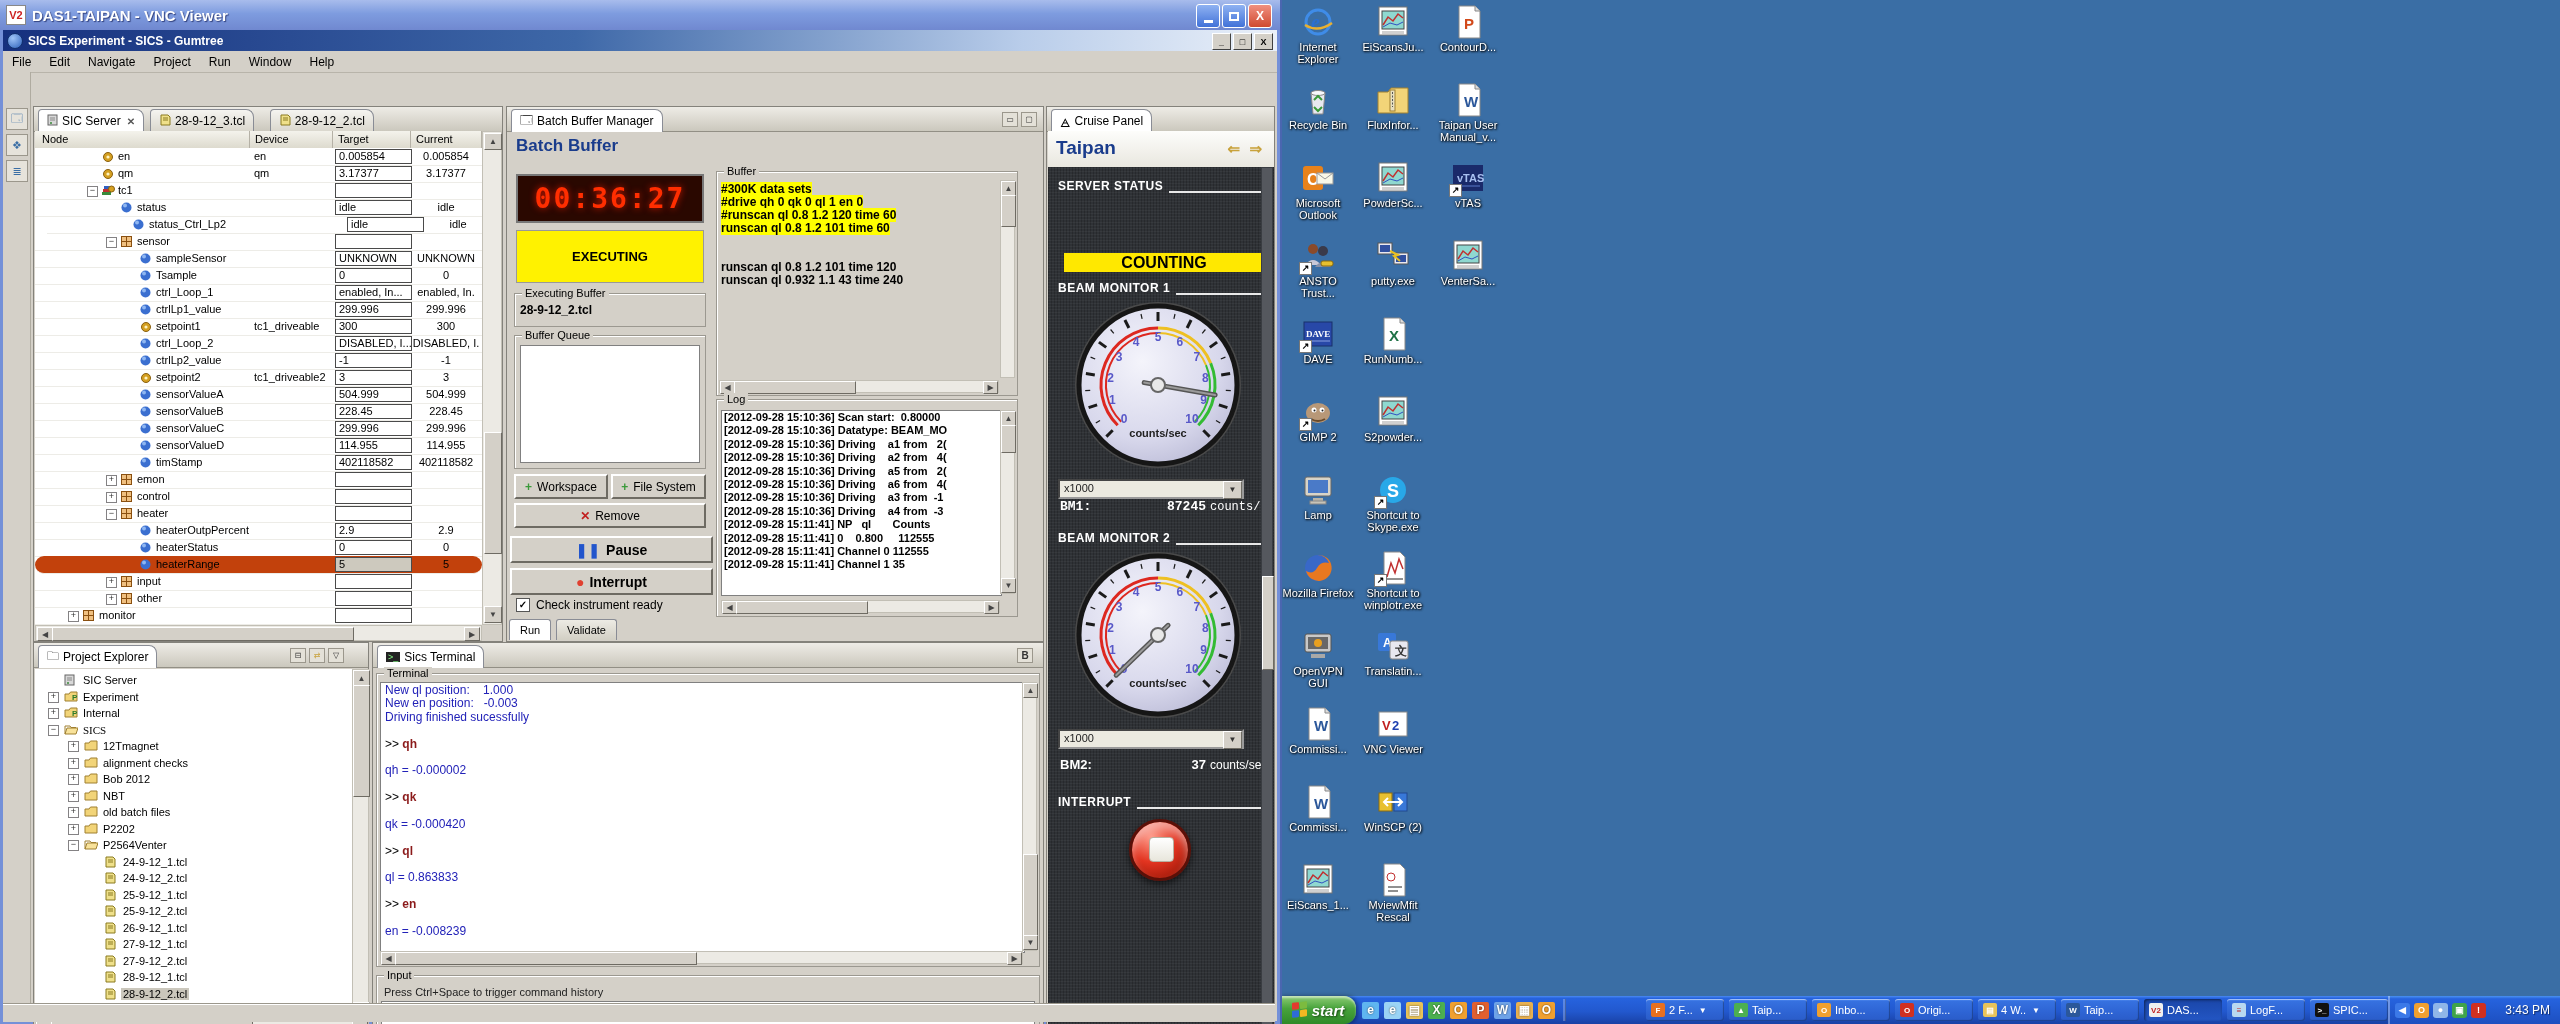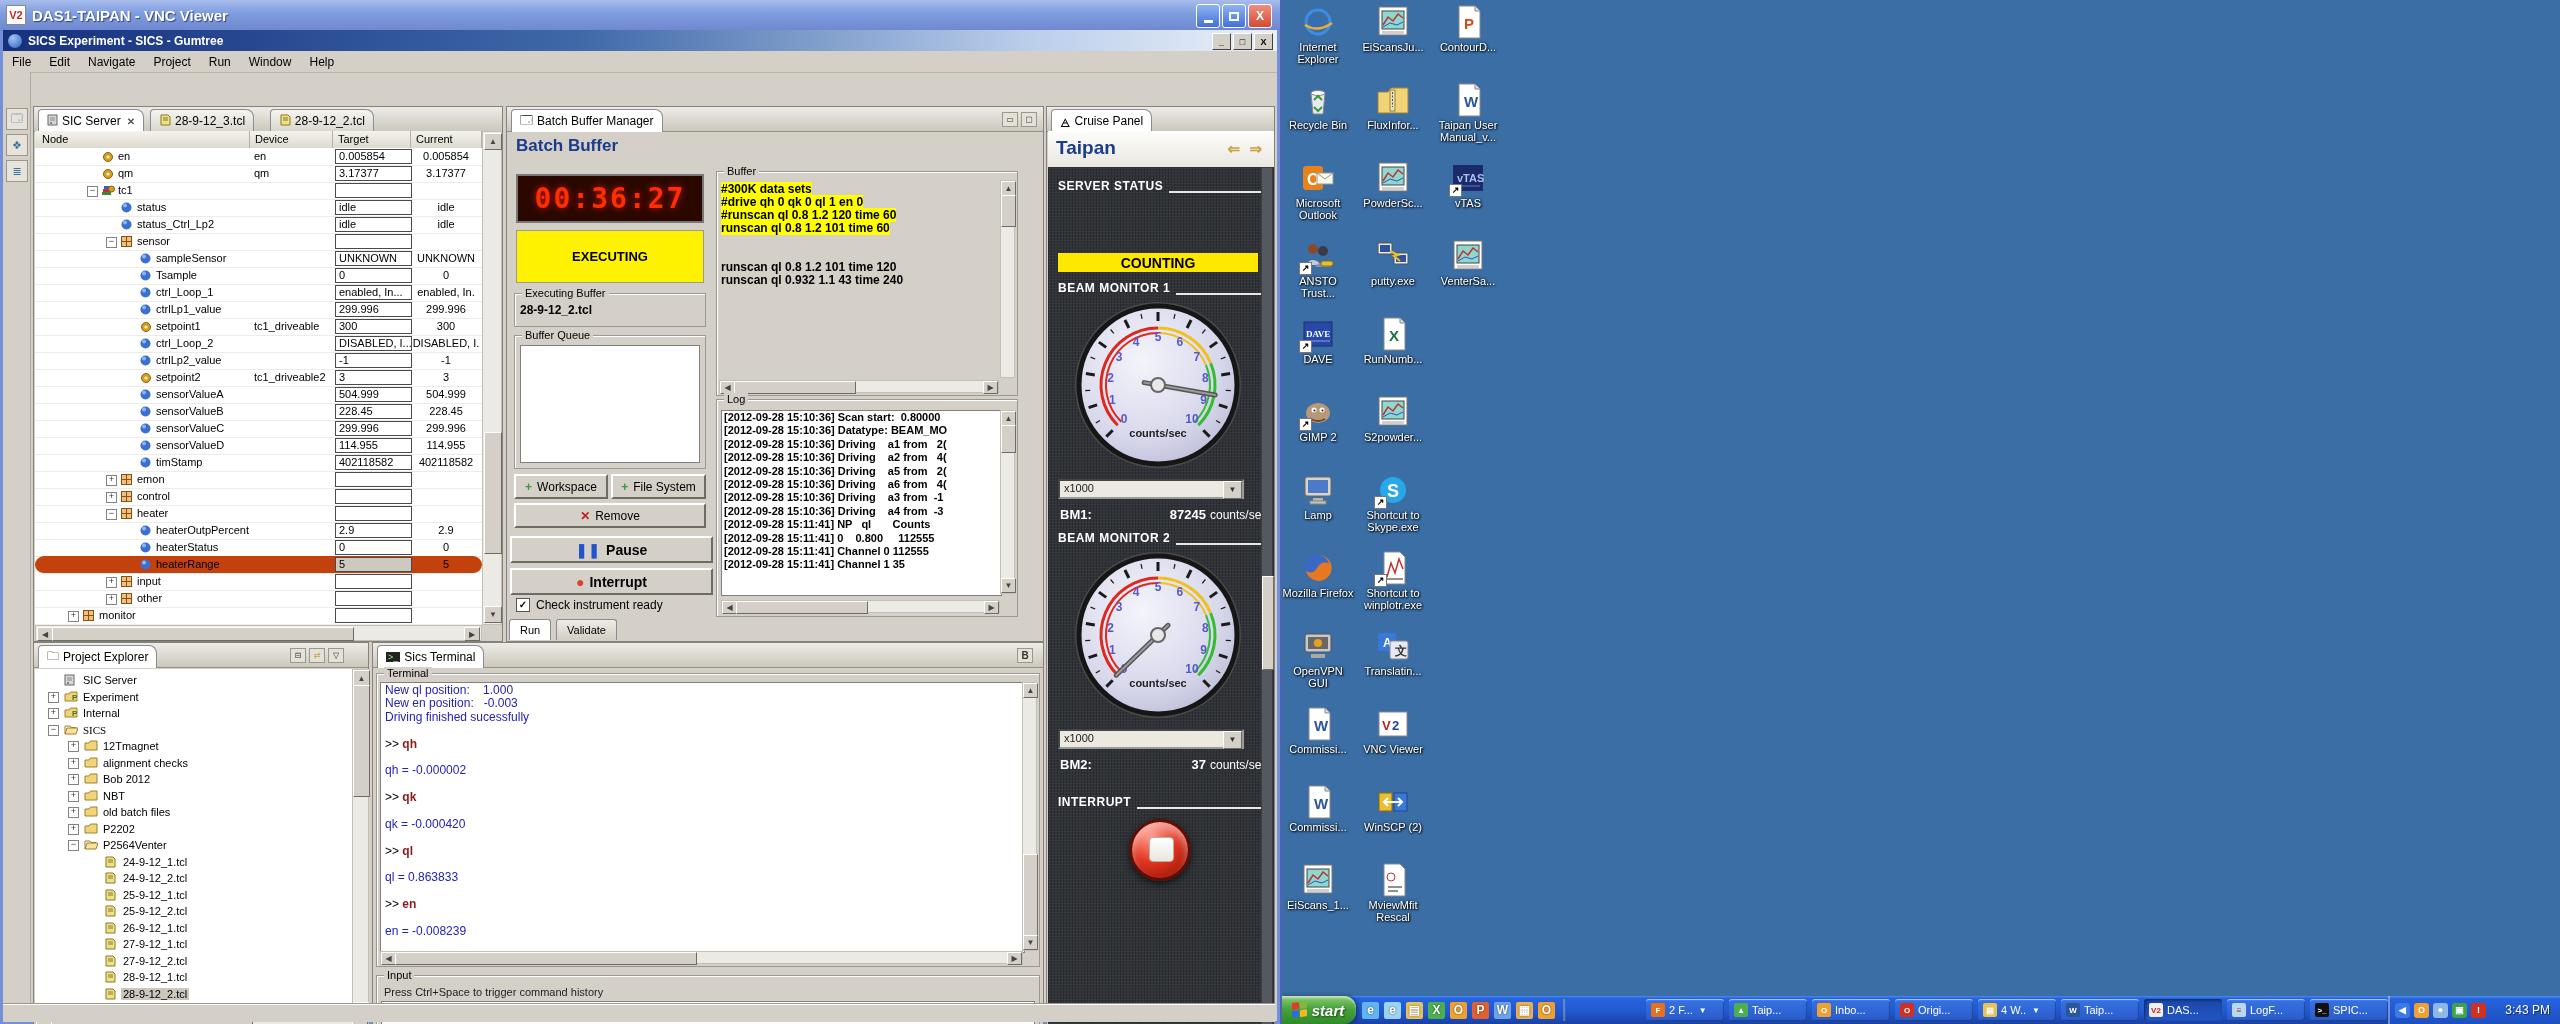--- a/index.html
+++ b/index.html
@@ -118,22 +118,22 @@
     background:linear-gradient(180deg,#FDFDFB,#E9E7DF);border-bottom:1px solid #AAA;}
   #cruise-title{position:absolute;left:8px;top:6px;font-size:19px;font-weight:bold;color:#1A3C8C;}
   .navarrow{position:absolute;top:9px;font-size:15px;color:#C8A23C;font-weight:bold;}
   #cruise-dark{position:absolute;left:1px;top:60px;width:226px;height:866px;
     background-color:#2F3236;
     background-image:repeating-linear-gradient(0deg,rgba(255,255,255,.04) 0 1px,transparent 1px 3px),
       repeating-linear-gradient(90deg,rgba(0,0,0,.18) 0 1px,transparent 1px 3px);}
   .chead{position:absolute;left:10px;right:8px;display:flex;align-items:flex-end;gap:6px;
     color:#fff;font-weight:bold;font-size:12px;letter-spacing:.5px;white-space:nowrap;}
   .chead .rule{flex:1;height:2px;background:#E8E8E8;}
-  #counting{position:absolute;left:10px;top:86px;width:200px;height:19px;background:#FFE800;
-    color:#000;font-weight:bold;font-size:14px;display:flex;align-items:center;justify-content:center;}
+  #counting{position:absolute;left:16px;top:86px;width:200px;height:19px;background:#FFE800;
+    color:#000;font-weight:bold;font-size:16px;display:flex;align-items:center;justify-content:center;}
   .gaugewrap{position:absolute;left:24px;}
   .scalebox{position:absolute;left:10px;width:186px;height:20px;background:#ECEAE0;
     border:2px inset #999;box-sizing:border-box;font-size:11px;line-height:15px;padding-left:4px;color:#222;}
   .scalebox .dd{position:absolute;right:0;top:0;width:17px;height:16px;background:#D4D0C8;
     border:1px solid;border-color:#fff #6E6B63 #6E6B63 #fff;text-align:center;font-size:8px;color:#333;line-height:15px;}
   .bmrow{position:absolute;left:12px;right:2px;color:#fff;font-size:13px;display:flex;align-items:baseline;}
   .bmrow .bmname{font-weight:bold;}
   .bmrow .bmval{font-weight:bold;margin-left:auto;}
   .bmrow .bmunit{font-size:12px;margin-left:4px;white-space:nowrap;overflow:hidden;width:62px;}
   #stopbtn{position:absolute;left:81px;width:62px;height:62px;border-radius:50%;
@@ -634,21 +634,21 @@
             </div>
             <div class="srow" style="top: 51px;">
               <div class="ticon" style="left: 86px;"><svg width="11" height="11">
                   <circle cx="5.5" cy="5.5" r="5" fill="#3B6FD0"></circle>
                   <circle cx="4" cy="3.6" r="2" fill="#9FC4F8" opacity=".85"></circle>
                 </svg></div>
               <div class="tname" style="left: 102px;">status</div>
               <div class="ttgt">idle</div>
               <div class="tcur">idle</div>
             </div>
-            <div class="srow" style="top: 68px;">
+            <div class="srow" style="top: 68px; margin-left: 12px;">
               <div class="ticon" style="left: 86px;"><svg width="11" height="11">
                   <circle cx="5.5" cy="5.5" r="5" fill="#3B6FD0"></circle>
                   <circle cx="4" cy="3.6" r="2" fill="#9FC4F8" opacity=".85"></circle>
                 </svg></div>
               <div class="tname" style="left: 102px;">status_Ctrl_Lp2</div>
               <div class="ttgt">idle</div>
               <div class="tcur">idle</div>
             </div>
             <div class="srow" style="top: 85px;">
               <div class="expbox" style="left: 71px;">−</div>
@@ -1052,21 +1052,21 @@
                   <text x="124.8" y="61.8" text-anchor="middle" font-size="12" font-weight="bold" fill="#5858C8" font-family="Liberation Sans">7</text>
                   <text x="133.4" y="82.5" text-anchor="middle" font-size="12" font-weight="bold" fill="#5858C8" font-family="Liberation Sans">8</text>
                   <text x="131.7" y="104.8" text-anchor="middle" font-size="12" font-weight="bold" fill="#5858C8" font-family="Liberation Sans">9</text>
                   <text x="119.9" y="123.9" text-anchor="middle" font-size="12" font-weight="bold" fill="#5858C8" font-family="Liberation Sans">10</text>
                   <text x="86" y="138" text-anchor="middle" font-size="11" font-weight="bold" fill="#222" font-family="Liberation Sans">counts/sec</text>
                   <line x1="72.2" y1="83.6" x2="143.1" y2="96.0" stroke="#555" stroke-width="5" stroke-linecap="round"></line>
                   <line x1="72.2" y1="83.6" x2="143.1" y2="96.0" stroke="#9A9A9A" stroke-width="2" stroke-linecap="round"></line>
                   <circle cx="86" cy="86" r="7" fill="#E8E8E8" stroke="#666" stroke-width="2"></circle>
                 </svg></div>
               <div class="scalebox" style="top: 312px;">x1000<span class="dd">▼</span></div>
-              <div class="bmrow" style="top: 340px;">
+              <div class="bmrow" style="top: 332px; font-family: Liberation Mono, monospace;">
                 <span class="bmname">BM1:</span>
                 <span class="bmval">87245</span>
                 <span class="bmunit">counts/se</span>
               </div>
               <div class="chead" style="top: 364px;">
                 <span>BEAM MONITOR 2</span>
                 <span class="rule"></span>
               </div>
               <div class="gaugewrap" style="top: 382px;"><svg width="172" height="172" viewBox="0 0 172 172">
                   <defs>

